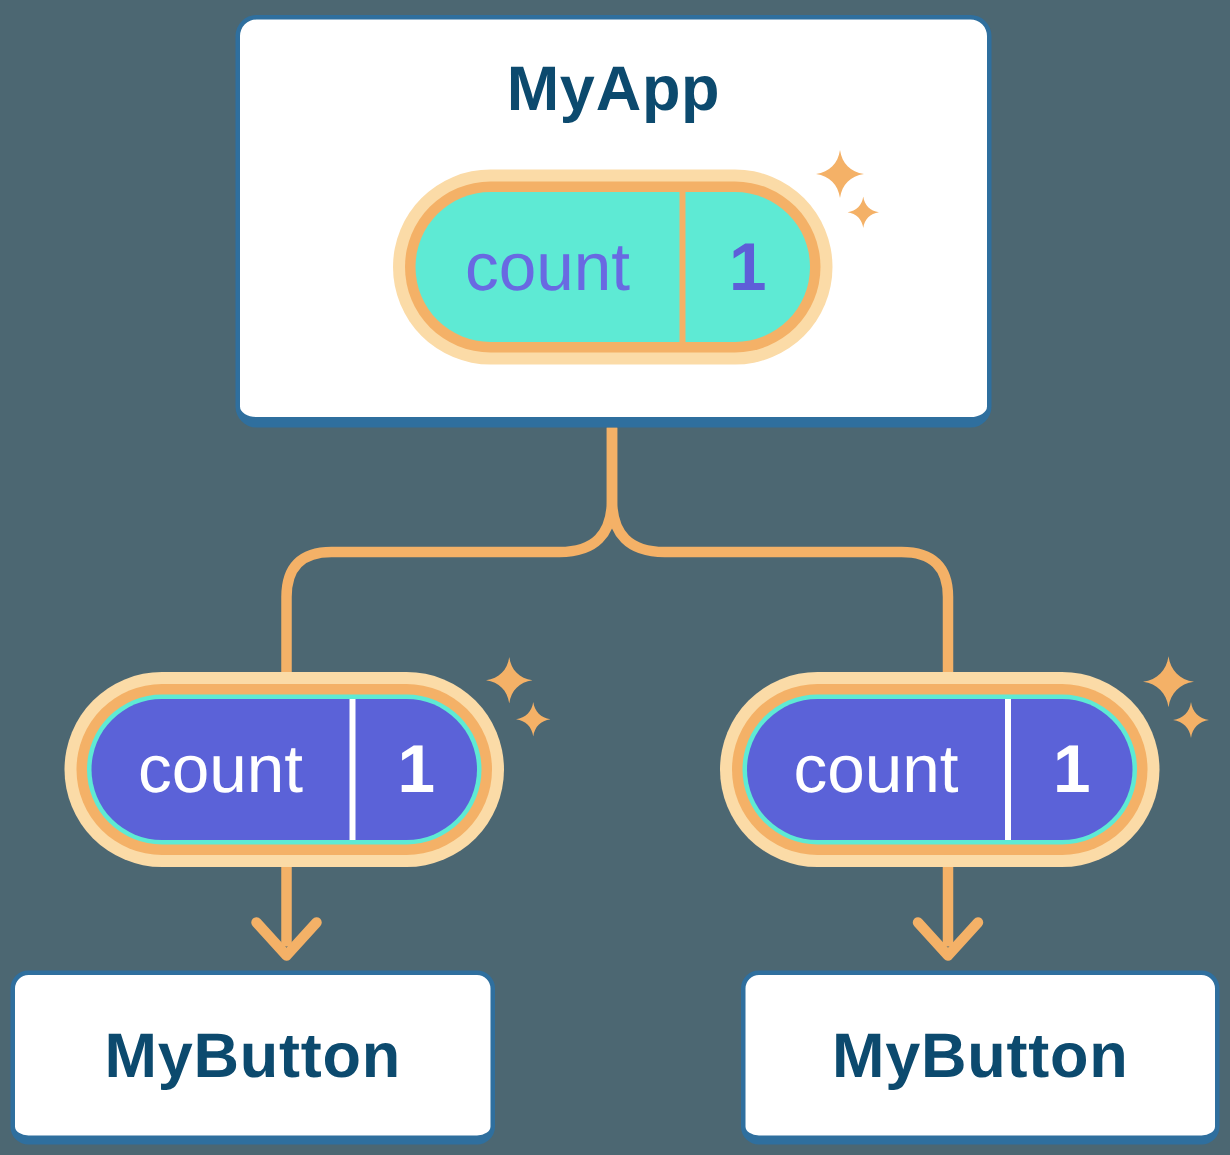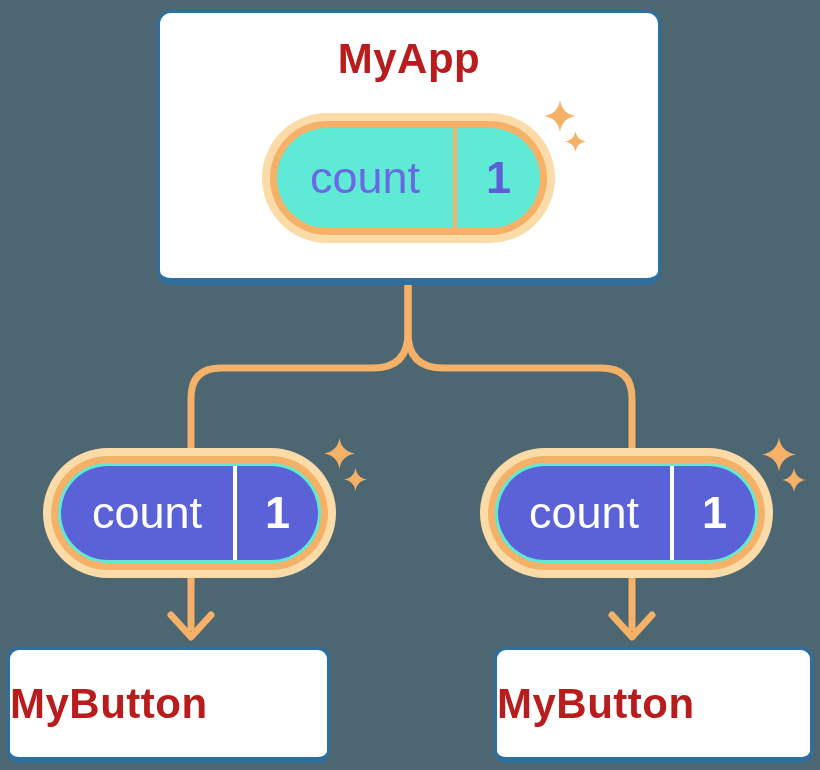--- a/index.html
+++ b/index.html
@@ -20,26 +20,26 @@
     background: #FFFFFF;
     border: 3px solid #2F6F9E;
     border-bottom-width: 7px;
     border-radius: 14px;
     box-sizing: border-box;
     z-index: 2;
   }
   .card-root { left: 157px; top: 10px; width: 504px; height: 275px; }
   .card-child {
     border-bottom-width: 6px; border-radius: 12px;
-    display: flex; align-items: center; justify-content: flex-start;
+    display: flex; align-items: center; justify-content: center;
   }
   .card-child-left  { left: 7px;   top: 647px; width: 323px; height: 116px; }
   .card-child-right { left: 494px; top: 647px; width: 319px; height: 116px; }
   .card-title {
-    color: #b91c1c;
+    color: #0c4a6e;
     font-size: 42px; font-weight: 700;
     text-align: center; letter-spacing: 0.5px;
   }
   .card-root .card-title { margin-top: 22px; }
 
   
   .pill {
     position: absolute;
     width: 293px; height: 130px;
     border-radius: 65px;

